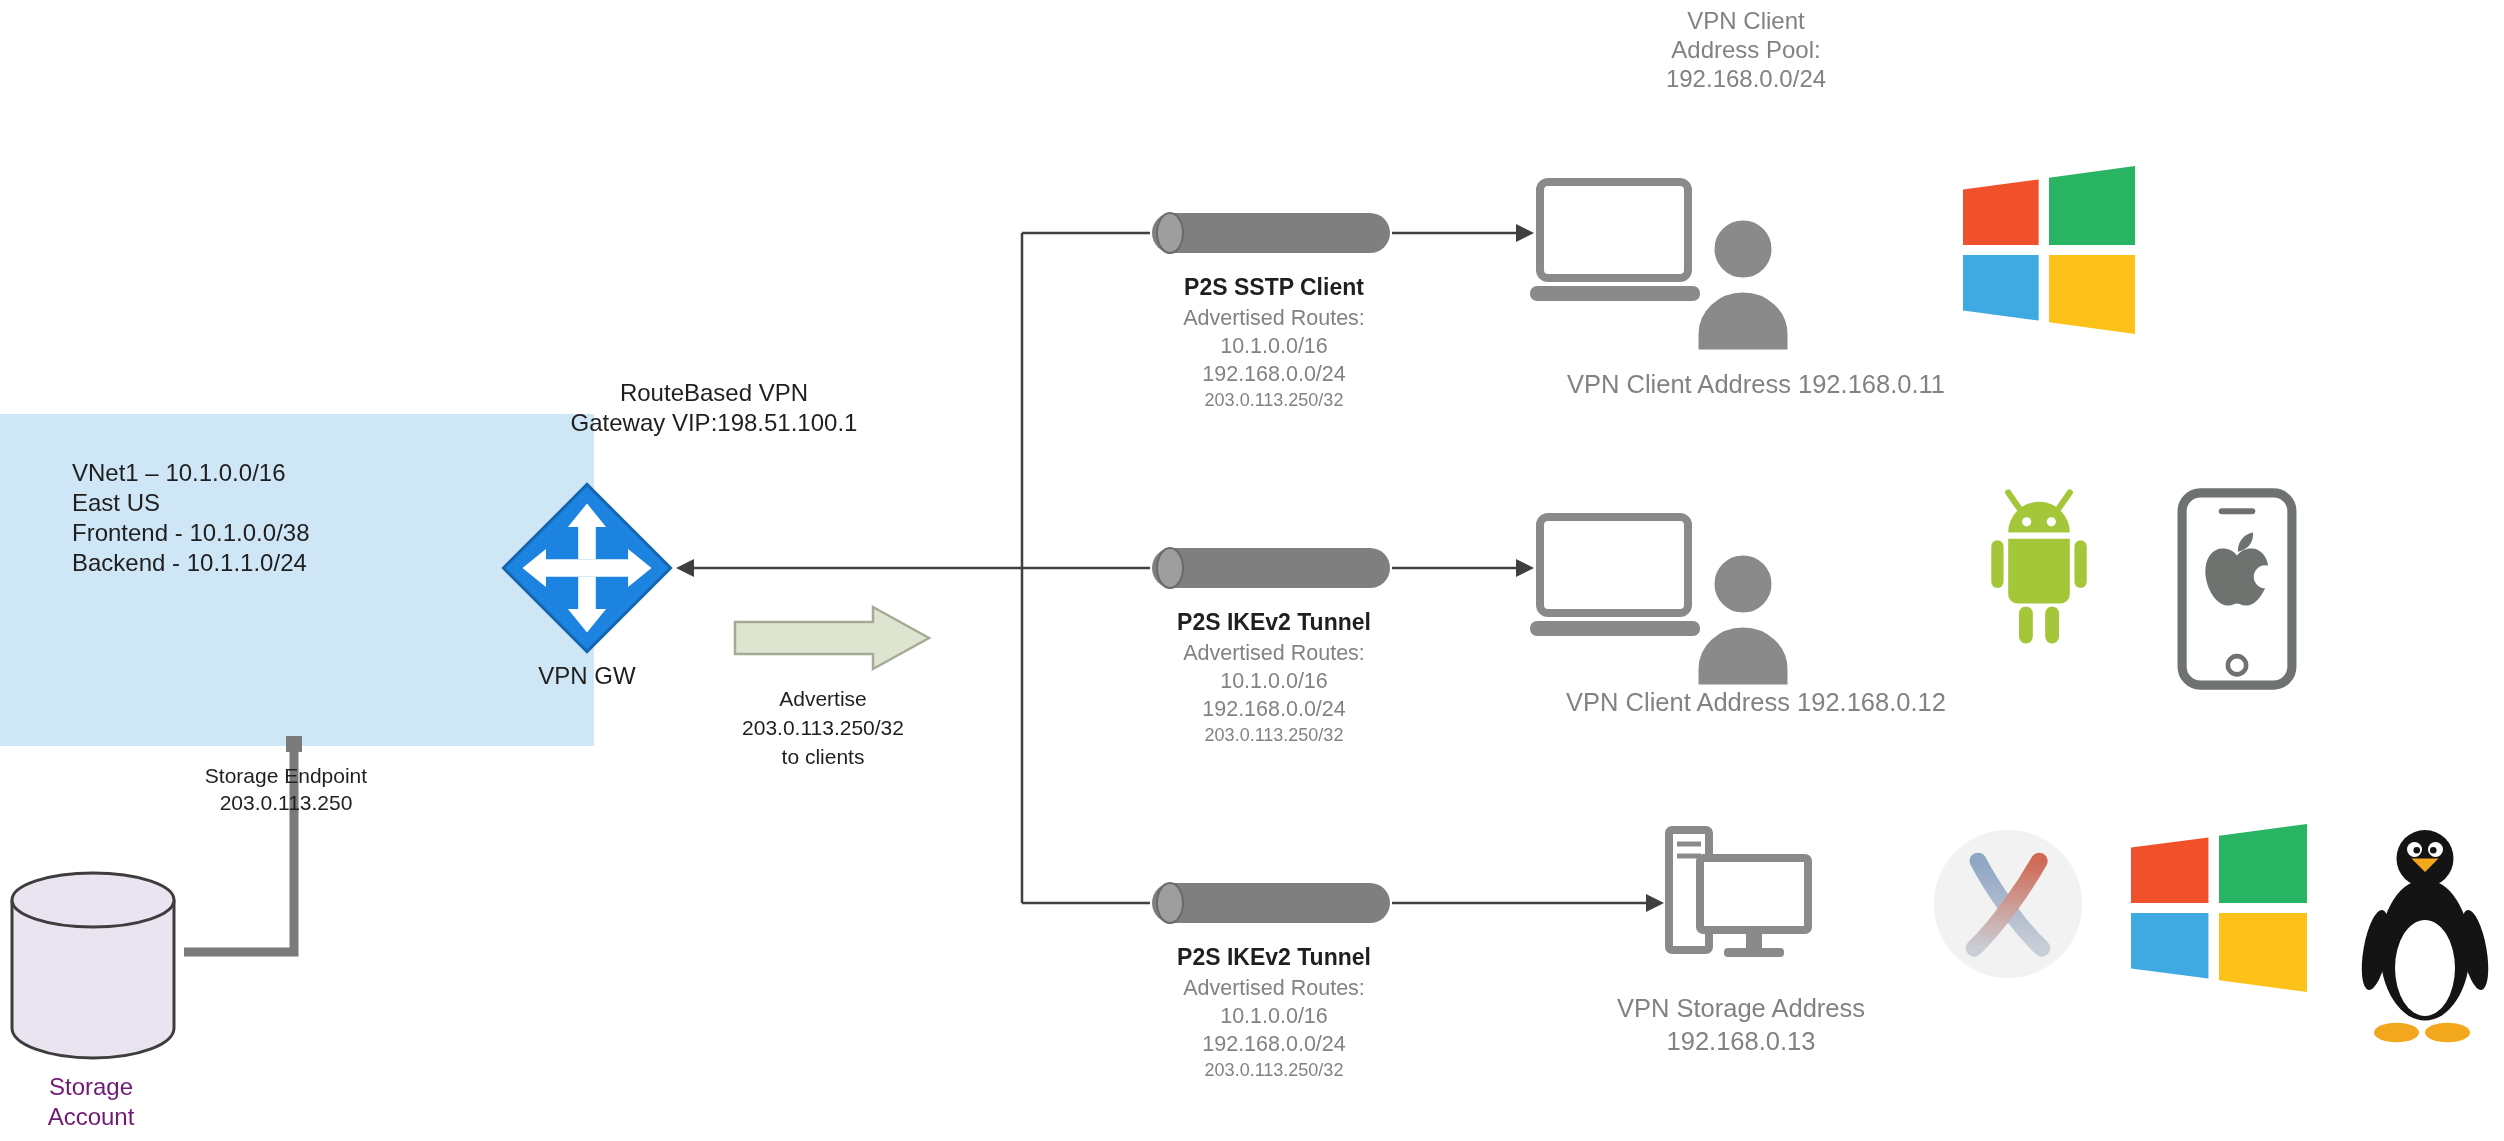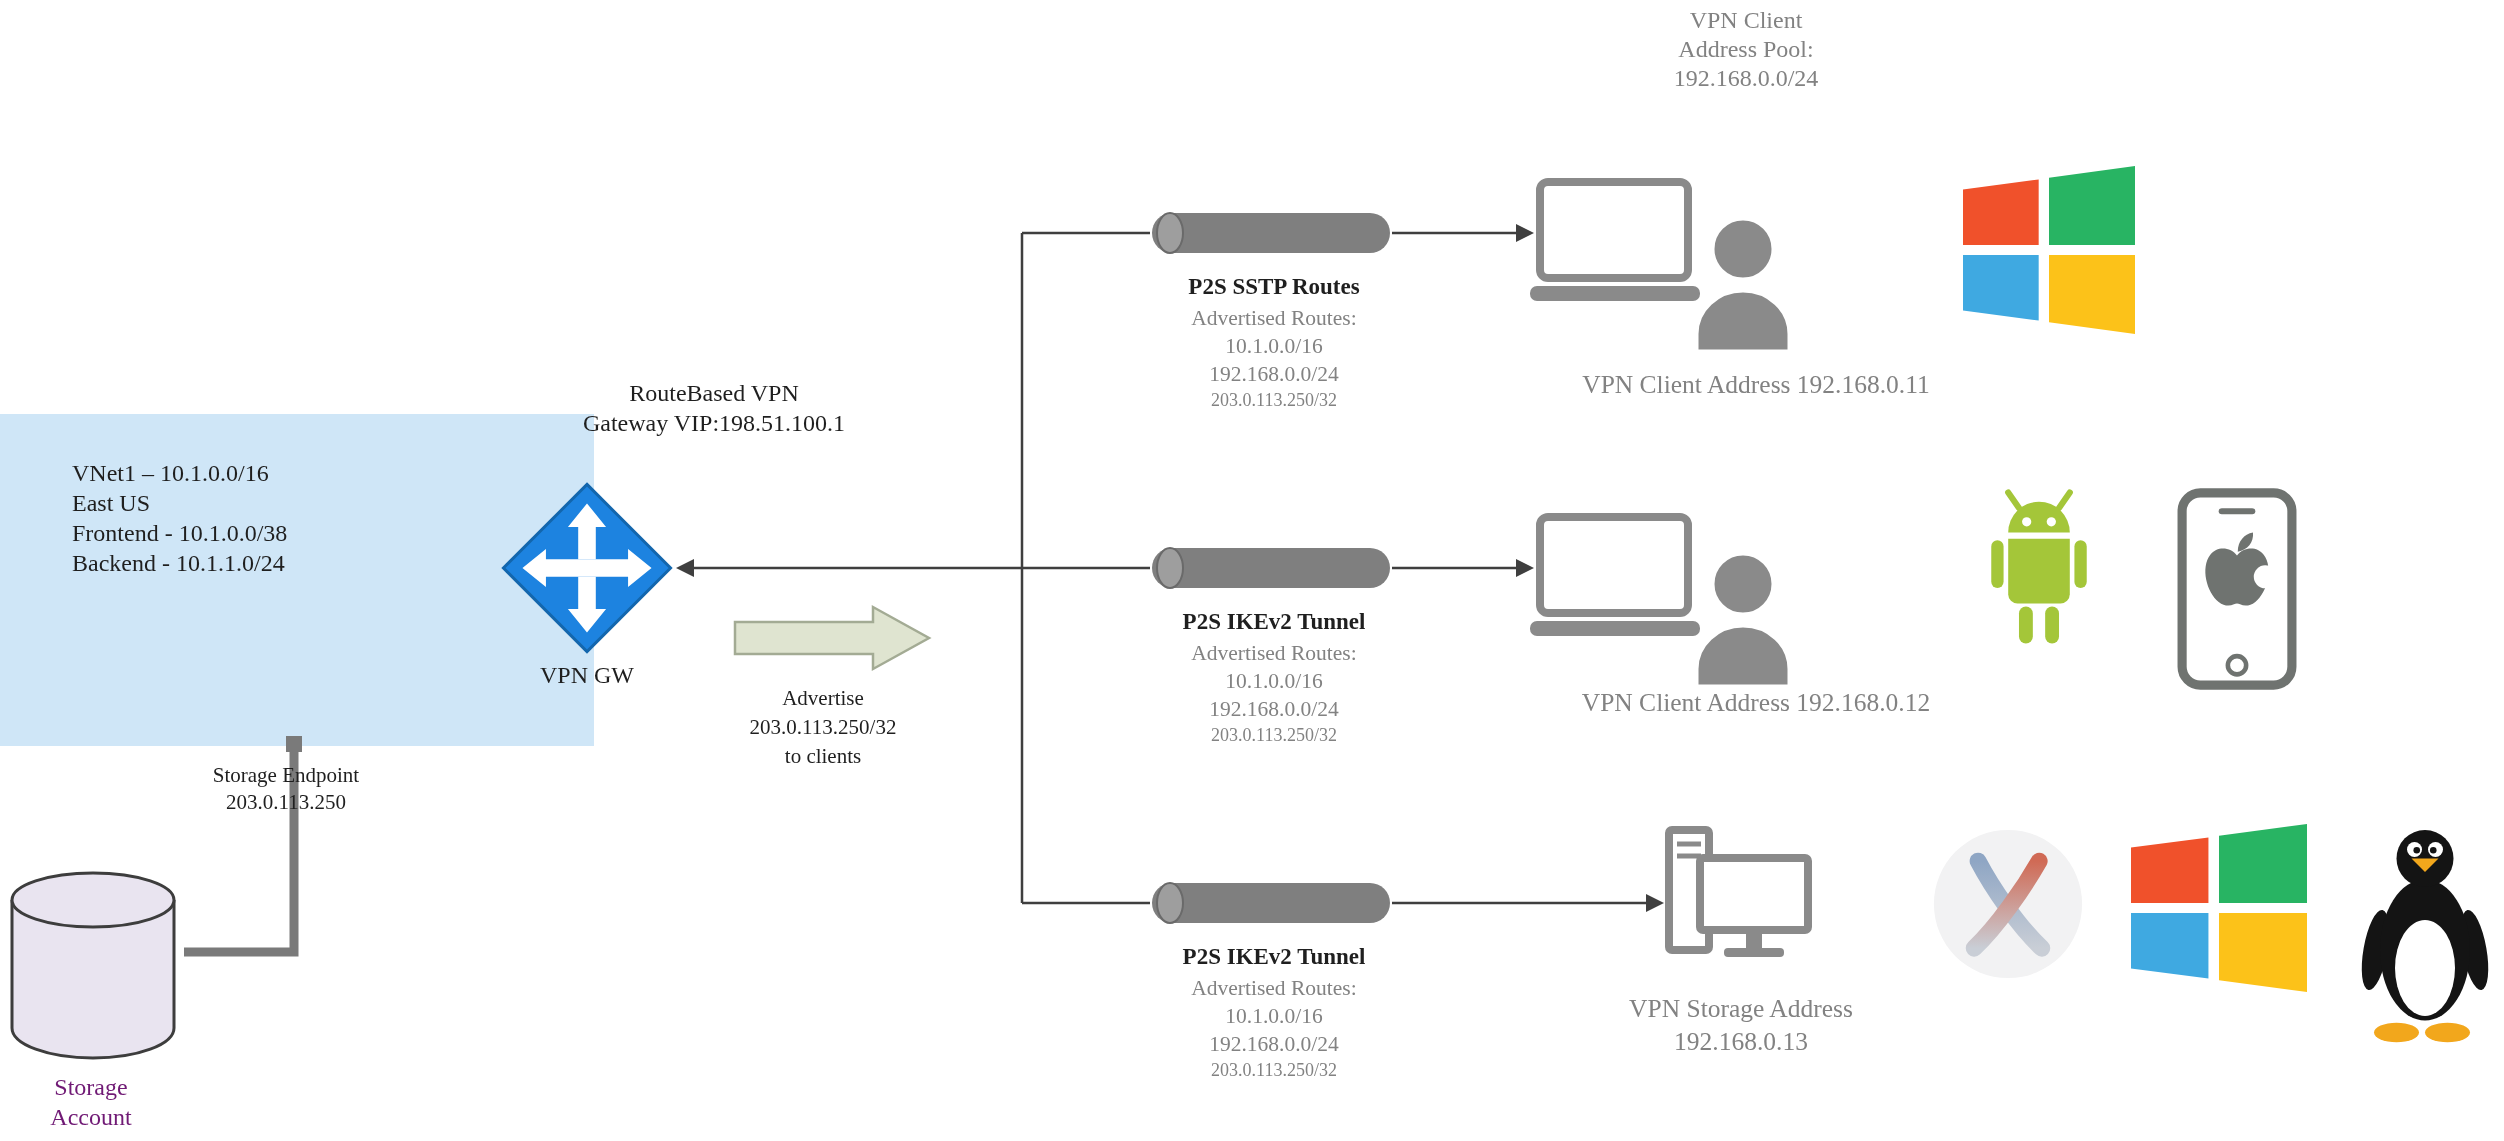--- a/index.html
+++ b/index.html
@@ -1,17 +1,17 @@
 <!DOCTYPE html>
 <html><head>
 <meta charset="utf-8">
 <style>
   html,body{margin:0;padding:0;background:#fff;}
   .canvas{position:relative;width:2504px;height:1141px;background:#ffffff;
-          font-family:Liberation Serif, serif;overflow:hidden;}
+          font-family:Liberation Sans, sans-serif;overflow:hidden;}
   .abs{position:absolute;}
   .txt{white-space:pre-line;}
   .muted{color:#828282;}
   .dark{color:#1f1f1f;}
   .maroon{color:#701a75;}
   .ctr{text-align:center;}
   .vnet-box{left:0;top:414px;width:594px;height:332px;background:#cfe6f7;}
   .vnet-text{left:72px;top:458px;width:500px;font-size:24px;line-height:30px;}
   .pool{left:1570px;top:6px;width:352px;font-size:24px;line-height:29px;}
   .gw-caption{left:494px;top:378px;width:440px;font-size:24px;line-height:30px;}
@@ -189,21 +189,21 @@
   <div class="abs txt dark ctr gw-name">VPN GW</div>
   <div class="abs txt dark ctr advertise">Advertise
 203.0.113.250/32
 to clients</div>
   <div class="abs txt dark ctr st-endpoint">Storage Endpoint
 203.0.113.250</div>
   <div class="abs txt maroon ctr st-account">Storage
 Account</div>
 
   <div class="abs tunnel-label" style="left:1094px;top:272px">
-    <div class="t-title">P2S SSTP Routes</div>
+    <div class="t-title">P2S SSTP Client</div>
     <div class="t-head muted">Advertised Routes:</div>
     <div class="t-route muted">10.1.0.0/16</div>
     <div class="t-route muted">192.168.0.0/24</div>
     <div class="t-route-small muted">203.0.113.250/32</div>
   </div>
 
   <div class="abs tunnel-label" style="left:1094px;top:607px">
     <div class="t-title">P2S IKEv2 Tunnel</div>
     <div class="t-head muted">Advertised Routes:</div>
     <div class="t-route muted">10.1.0.0/16</div>

